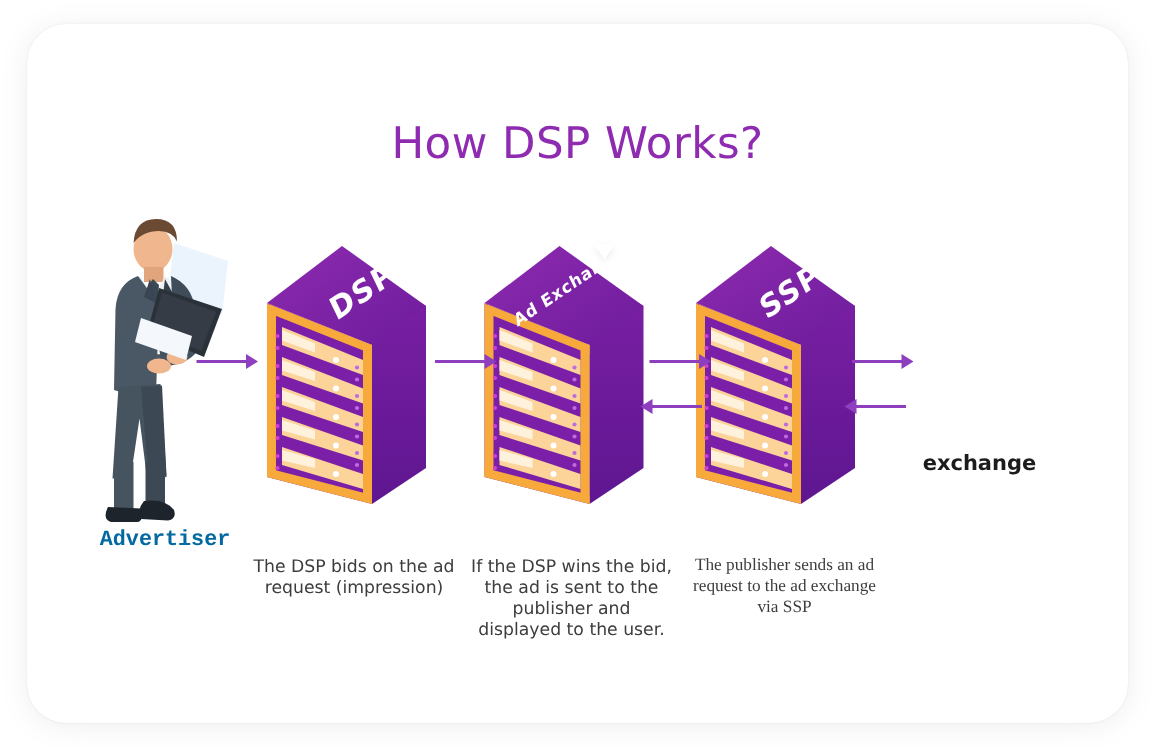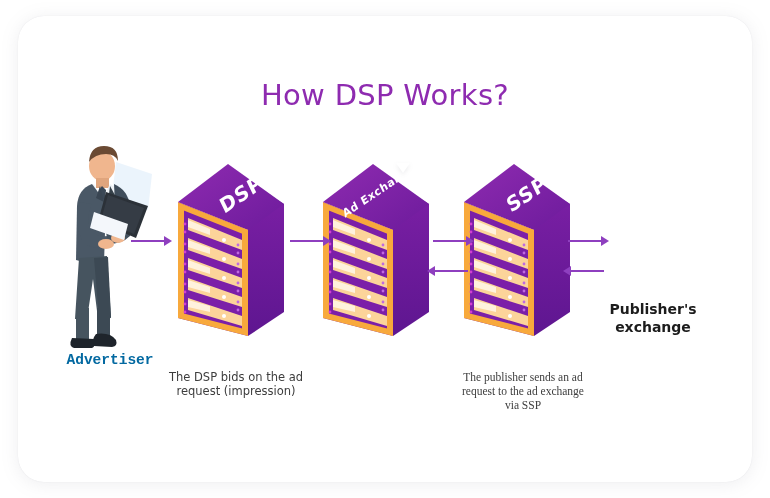--- a/index.html
+++ b/index.html
@@ -490,20 +490,20 @@
   <div id="bubble-tail"></div>
 
   <div class="arrow right" id="arrow-adv-dsp"></div>
   <div class="arrow right" id="arrow-dsp-adx"></div>
   <div class="arrow right" id="arrow-adx-ssp"></div>
   <div class="arrow right" id="arrow-ssp-web"></div>
   <div class="arrow left" id="arrow-web-ssp"></div>
   <div class="arrow left" id="arrow-ssp-adx"></div>
 
   <div id="website-label">
-    <div>Publisher's</div>
     <div>exchange</div>
   </div>
 
   <div class="caption" id="caption-1">The DSP bids on the ad request (impression)</div>
+  <div class="caption" id="caption-2">If the DSP wins the bid, the ad is sent to the publisher and displayed to the user.</div>
   <div class="caption" id="caption-3">The publisher sends an ad request to the ad exchange via SSP</div>
 
 </div>
 
 </body></html>

